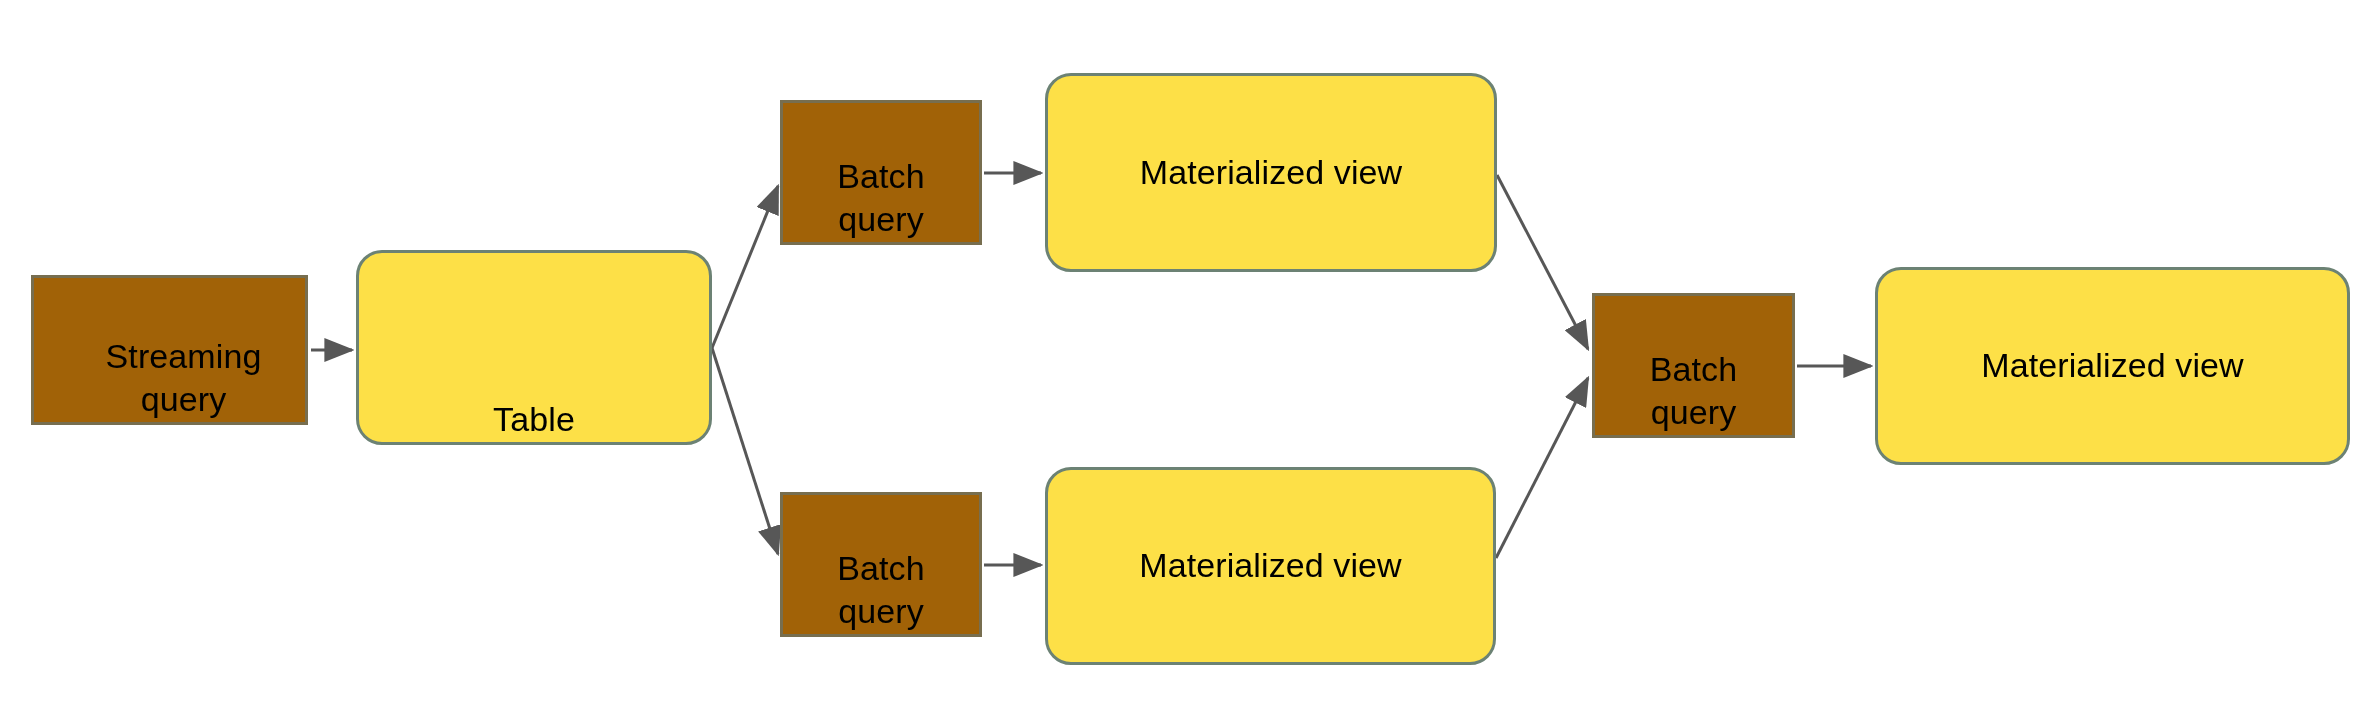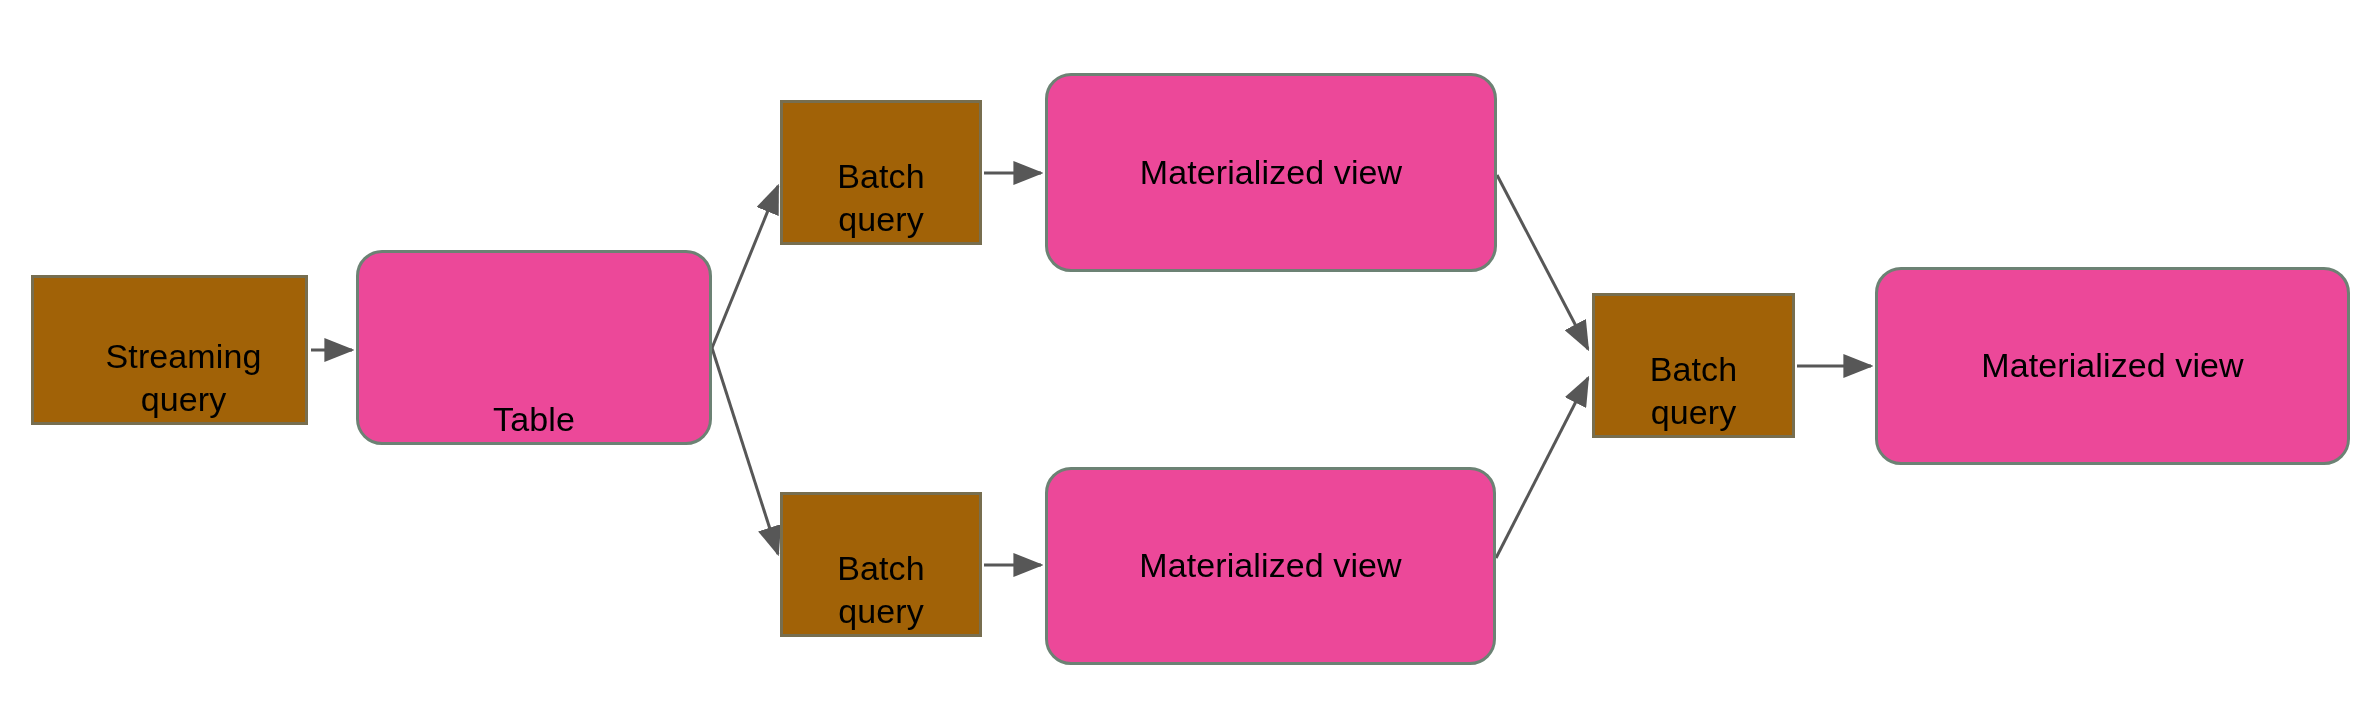--- a/index.html
+++ b/index.html
@@ -39,21 +39,21 @@
     letter-spacing: 0.1px;
     white-space: pre-line;
   }
   .node.process {
     background: #a16207;
     border: 3px solid #776e4f;
     border-radius: 0;
     align-items: flex-end;
   }
   .node.store {
-    background: #ec4899;
+    background: #fde047;
     border: 3px solid #6c8274;
     border-radius: 26px;
   }
   .node-label {
     display: block;
     white-space: pre-line;
   }
 </style>
 </head>
 <body>

